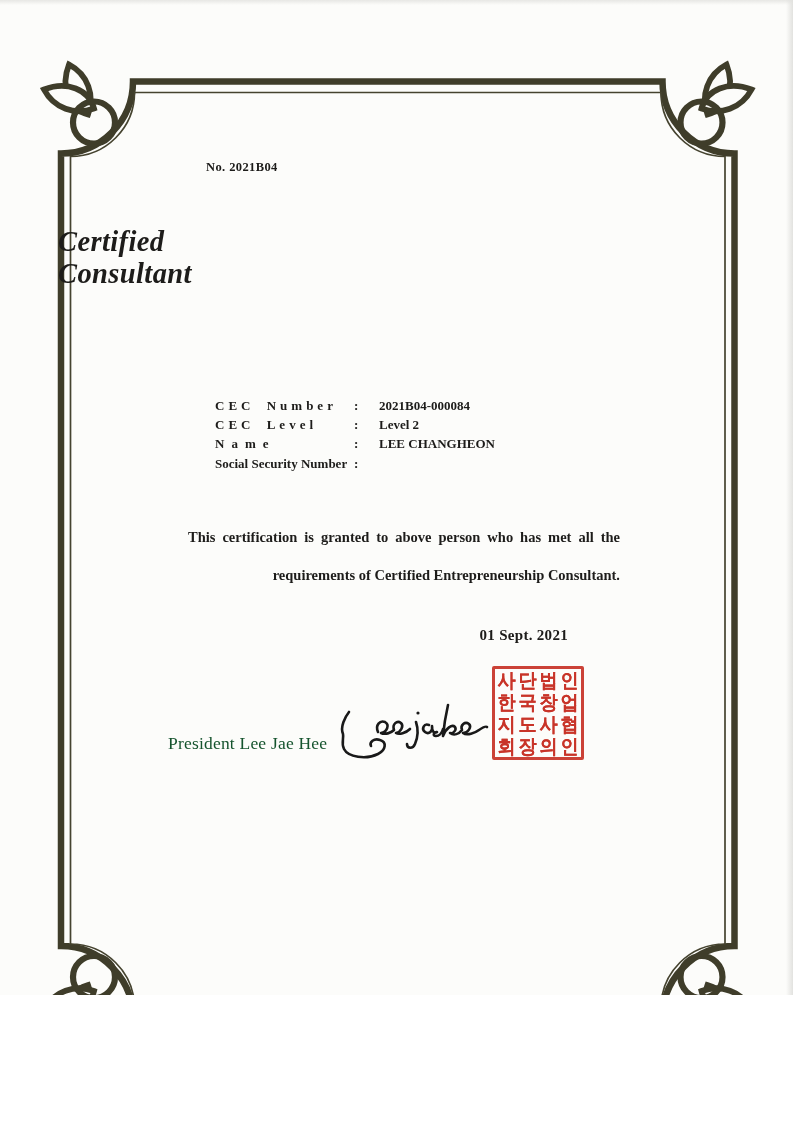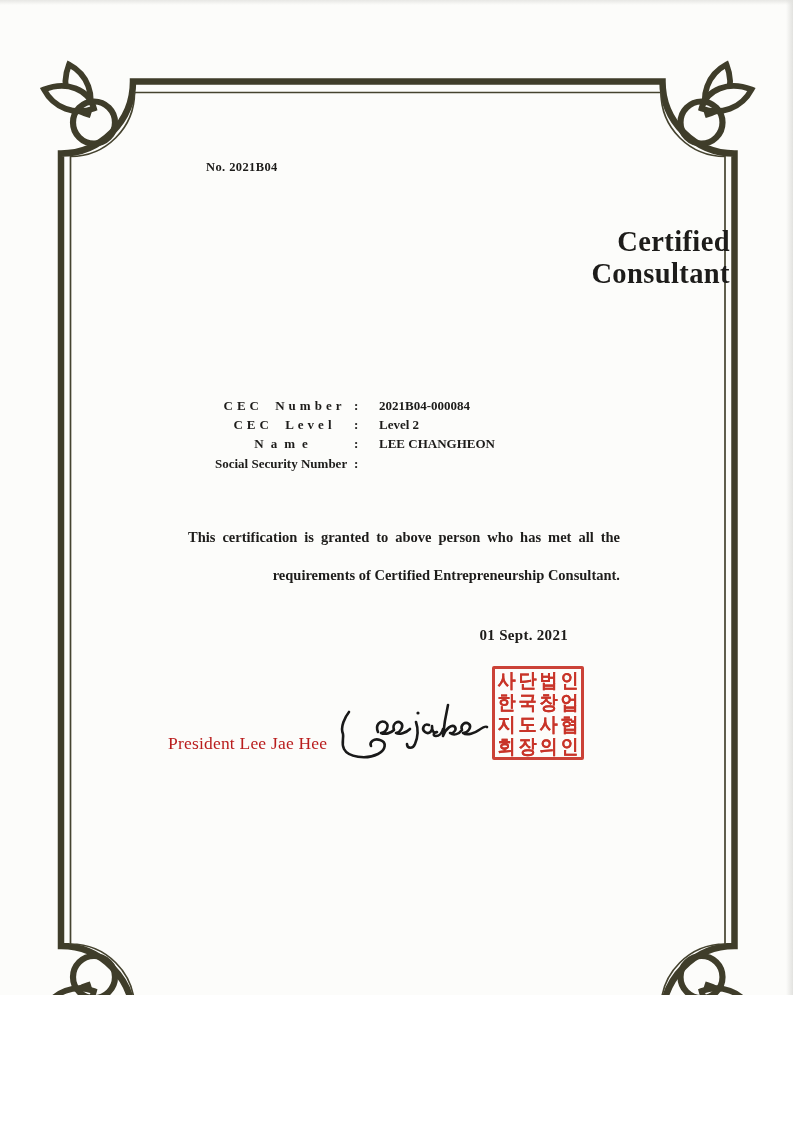--- a/index.html
+++ b/index.html
@@ -17,43 +17,43 @@
   .edge-right{position:absolute;right:0;top:0;width:7px;height:100%;
     background:linear-gradient(to left,#e2e2df,rgba(255,255,255,0));}
   .frame-svg{position:absolute;left:0;top:0;}
 
   .cert-no{
     position:absolute;left:206px;top:160px;
     font-size:12.5px;font-weight:bold;letter-spacing:.4px;
   }
   .title{
     position:absolute;left:58px;top:226px;width:672px;
-    text-align:right;font-size:28.5px;line-height:31.5px;
-    font-weight:bold;letter-spacing:.4px;
+    text-align:left;font-size:28.5px;line-height:31.5px;
+    font-weight:bold;letter-spacing:.4px;font-style:italic;
   }
   .fields{position:absolute;left:215px;top:396px;font-size:13px;font-weight:bold;}
   .field-row{display:flex;height:19.3px;align-items:center;white-space:nowrap;}
   .field-label{display:inline-block;width:139px;}
-  .field-label.spaced{letter-spacing:4px;word-spacing:5px;text-align:center;}
+  .field-label.spaced{letter-spacing:4px;word-spacing:5px;}
   .field-label.spaced-wide{letter-spacing:7px;}
   .field-colon{display:inline-block;width:12px;}
   .field-value{margin-left:13px;}
 
   .body-text{position:absolute;left:188px;top:518px;width:432px;
     font-size:14.5px;font-weight:bold;line-height:38px;}
   .body-line1{text-align:justify;text-align-last:justify;}
   .body-line2{text-align:right;}
 
   .date-line{position:absolute;left:188px;top:627px;width:380px;
     text-align:right;font-size:15px;font-weight:bold;letter-spacing:.3px;}
 
   .issuer{position:absolute;left:150px;top:660px;width:360px;
     font-size:17.5px;line-height:23.5px;color:#2e2d29;letter-spacing:.2px;}
   .president{position:absolute;left:168px;top:733px;
-    font-size:17.5px;color:#b91c1c;letter-spacing:.2px;}
+    font-size:17.5px;color:#14532d;letter-spacing:.2px;}
 
   .signature-svg{position:absolute;left:330px;top:692px;}
 
   .seal{
     position:absolute;left:492px;top:666px;width:92px;height:94px;
     box-sizing:border-box;border:3.5px solid #c8372b;border-radius:2px;
     display:grid;grid-template-columns:repeat(4,1fr);grid-template-rows:repeat(4,1fr);
     padding:1px;filter:blur(.3px);opacity:.94;
   }
   .seal-char{

